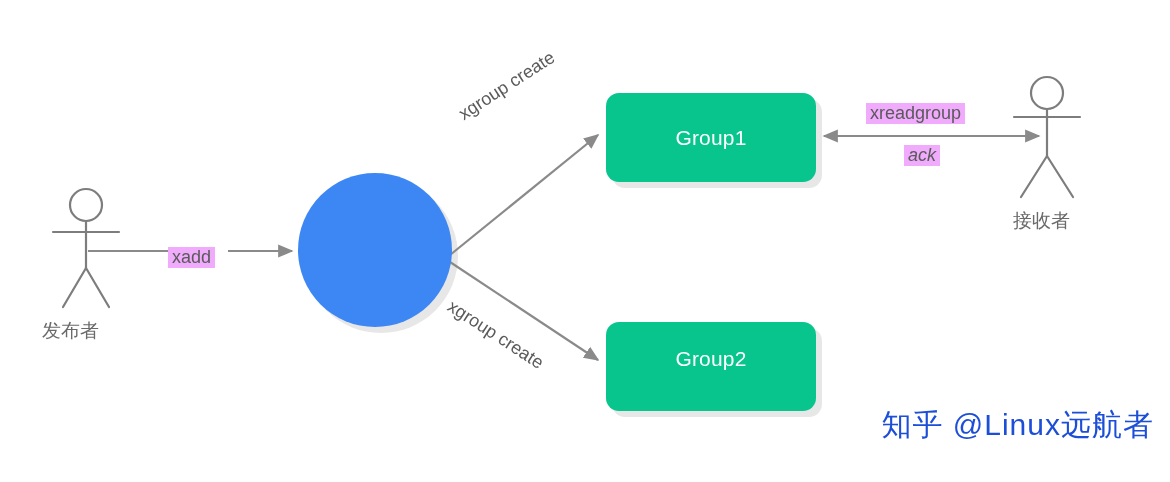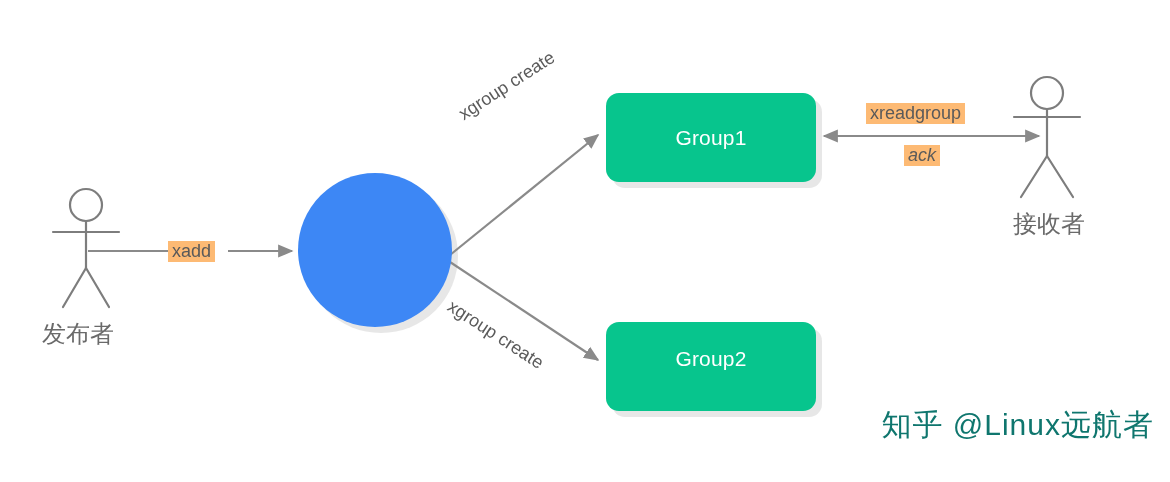--- a/index.html
+++ b/index.html
@@ -30,42 +30,42 @@
     font-size: 21px;
     font-family: "Liberation Sans", sans-serif;
     letter-spacing: 0.2px;
     white-space: nowrap;
     pointer-events: none;
     border-radius: 13px;
   }
   .actor-caption {
     position: absolute;
     color: #6a6a6a;
-    font-size: 24px;
+    font-size: 19px;
     font-family: "Liberation Sans", sans-serif;
     white-space: nowrap;
   }
   .edge-label {
     position: absolute;
     color: #5a5a5a;
     font-size: 18px;
     font-family: "Liberation Sans", sans-serif;
     white-space: nowrap;
-    background: #fdba74;
+    background: #f0abfc;
     padding: 0 4px;
   }
   .edge-label.rotated {
     background: transparent;
     padding: 0;
   }
   #watermark {
     position: absolute;
     right: 16px;
     bottom: 36px;
-    color: #0f766e;
+    color: #1d4ed8;
     font-size: 30px;
     font-family: "Liberation Sans", sans-serif;
     white-space: nowrap;
     letter-spacing: 1px;
   }
 </style>
 </head>
 <body>
 
 <div id="canvas">
@@ -123,21 +123,21 @@
 
   <div class="node-label" style="left:606px; top:93px; width:210px; height:89px; display:flex; align-items:center; justify-content:center;">Group1</div>
 
   <div class="node-label" style="left:606px; top:322px; width:210px; height:73px; display:flex; align-items:center; justify-content:center;text-align:center;">Group2</div>
 
 
   <div class="actor-caption" style="left:42px; top:318px;">发布者</div>
 
   <div class="actor-caption" style="left:1013px; top:208px;">接收者</div>
 
-  <div class="edge-label" style="left:168px; top:241px;">xadd</div>
+  <div class="edge-label" style="left:168px; top:247px;">xadd</div>
 
   <div class="edge-label rotated" style="left:455px; top:107px; transform: rotate(-33deg); transform-origin: left top;">xgroup create</div>
 
   <div class="edge-label rotated" style="left:455px; top:296px; transform: rotate(33deg); transform-origin: left top;">xgroup create</div>
 
   <div class="edge-label" style="left:866px; top:103px;">xreadgroup</div>
 
   <div class="edge-label" style="left:904px; top:145px;font-style:italic;">ack</div>
 
   <div id="watermark">知乎 @Linux远航者</div>

